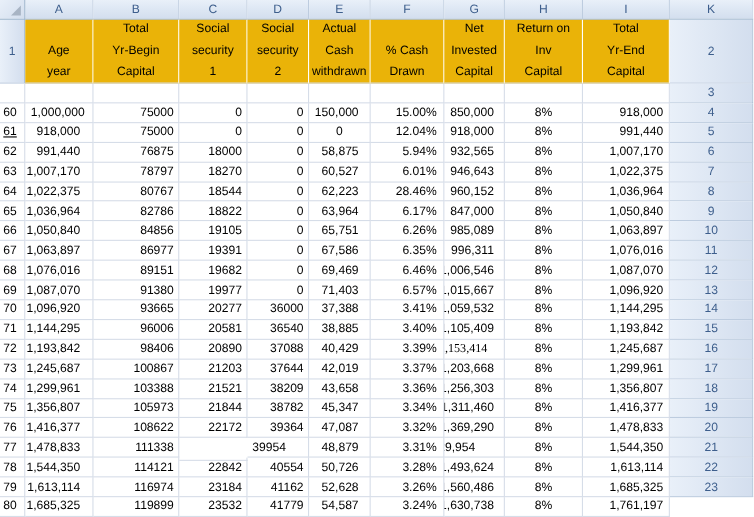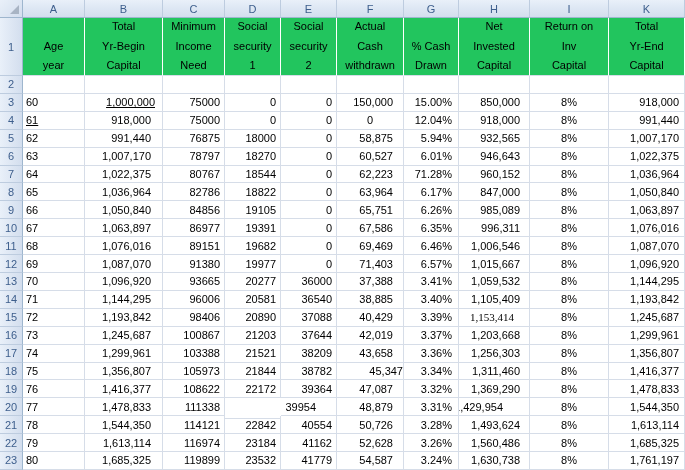--- a/index.html
+++ b/index.html
@@ -46,21 +46,21 @@
   .corner::after {
     content:"";
     position:absolute; right:3px; bottom:3px;
     width:0; height:0;
     border-left:9px solid transparent;
     border-bottom:9px solid #A8B4C4;
   }
 
   
   .hc {
-    background:#22c55e;
+    background:#eab308;
     border-right:1px solid #FFFFFF;
     border-bottom:1px solid #D6DDE8;
     display:flex; flex-direction:column;
     justify-content:flex-end; align-items:center;
     text-align:center;
     line-height:19.2px;
     overflow:hidden; white-space:nowrap;
   }
 
   
@@ -93,25 +93,20 @@
     <div class="hc">
       <div>Age</div>
       <div>year</div>
     </div>
     <div class="hc">
       <div>Total</div>
       <div>Yr-Begin</div>
       <div>Capital</div>
     </div>
     <div class="hc">
-      <div>Minimum</div>
-      <div>Income</div>
-      <div>Need</div>
-    </div>
-    <div class="hc">
       <div>Social</div>
       <div>security</div>
       <div>1</div>
     </div>
     <div class="hc">
       <div>Social</div>
       <div>security</div>
       <div>2</div>
     </div>
     <div class="hc">
@@ -144,21 +139,21 @@
     <div class="dc ar" style="padding-right: 4px;"></div>
     <div class="dc ar" style="padding-right: 4px;"></div>
     <div class="dc ar" style="padding-right: 4px;"></div>
     <div class="dc ar" style="padding-right: 10px;"></div>
     <div class="dc ar" style="padding-right: 6px;"></div>
     <div class="dc ar" style="padding-right: 9px;"></div>
     <div class="dc ac"></div>
     <div class="dc ar" style="padding-right: 5px;"></div>
     <div class="rh">3</div>
     <div class="dc al" style="padding-left: 3px;">60</div>
-    <div class="dc ar" style="padding-right: 7px; text-decoration: underline;">1,000,000</div>
+    <div class="dc ar" style="padding-right: 7px;">1,000,000</div>
     <div class="dc ar" style="padding-right: 4px;">75000</div>
     <div class="dc ar" style="padding-right: 4px;">0</div>
     <div class="dc ar" style="padding-right: 4px;">0</div>
     <div class="dc ar" style="padding-right: 10px;">150,000</div>
     <div class="dc ar" style="padding-right: 6px;">15.00%</div>
     <div class="dc ar" style="padding-right: 9px;">850,000</div>
     <div class="dc ac">8%</div>
     <div class="dc ar" style="padding-right: 5px;">918,000</div>
     <div class="rh">4</div>
     <div class="dc al" style="padding-left: 3px; text-decoration: underline;">61</div>
@@ -193,21 +188,21 @@
     <div class="dc ar" style="padding-right: 9px;">946,643</div>
     <div class="dc ac">8%</div>
     <div class="dc ar" style="padding-right: 5px;">1,022,375</div>
     <div class="rh">7</div>
     <div class="dc al" style="padding-left: 3px;">64</div>
     <div class="dc ar" style="padding-right: 11px;">1,022,375</div>
     <div class="dc ar" style="padding-right: 4px;">80767</div>
     <div class="dc ar" style="padding-right: 4px;">18544</div>
     <div class="dc ar" style="padding-right: 4px;">0</div>
     <div class="dc ar" style="padding-right: 10px;">62,223</div>
-    <div class="dc ar" style="padding-right: 6px;">71.28%</div>
+    <div class="dc ar" style="padding-right: 6px;">28.46%</div>
     <div class="dc ar" style="padding-right: 9px;">960,152</div>
     <div class="dc ac">8%</div>
     <div class="dc ar" style="padding-right: 5px;">1,036,964</div>
     <div class="rh">8</div>
     <div class="dc al" style="padding-left: 3px;">65</div>
     <div class="dc ar" style="padding-right: 11px;">1,036,964</div>
     <div class="dc ar" style="padding-right: 4px;">82786</div>
     <div class="dc ar" style="padding-right: 4px;">18822</div>
     <div class="dc ar" style="padding-right: 4px;">0</div>
     <div class="dc ar" style="padding-right: 10px;">63,964</div>
@@ -313,21 +308,21 @@
     <div class="dc ar" style="padding-right: 6px;">3.36%</div>
     <div class="dc ar" style="padding-right: 9px;">1,256,303</div>
     <div class="dc ac">8%</div>
     <div class="dc ar" style="padding-right: 5px;">1,356,807</div>
     <div class="rh">18</div>
     <div class="dc al" style="padding-left: 3px;">75</div>
     <div class="dc ar" style="padding-right: 11px;">1,356,807</div>
     <div class="dc ar" style="padding-right: 4px;">105973</div>
     <div class="dc ar" style="padding-right: 4px;">21844</div>
     <div class="dc ar" style="padding-right: 4px;">38782</div>
-    <div class="dc ar" style="">45,347</div>
+    <div class="dc ar" style="padding-right: 10px;">45,347</div>
     <div class="dc ar" style="padding-right: 6px;">3.34%</div>
     <div class="dc ar" style="padding-right: 9px;">1,311,460</div>
     <div class="dc ac">8%</div>
     <div class="dc ar" style="padding-right: 5px;">1,416,377</div>
     <div class="rh">19</div>
     <div class="dc al" style="padding-left: 3px;">76</div>
     <div class="dc ar" style="padding-right: 11px;">1,416,377</div>
     <div class="dc ar" style="padding-right: 4px;">108622</div>
     <div class="dc ar" style="padding-right: 4px;">22172</div>
     <div class="dc ar" style="padding-right: 4px;">39364</div>

